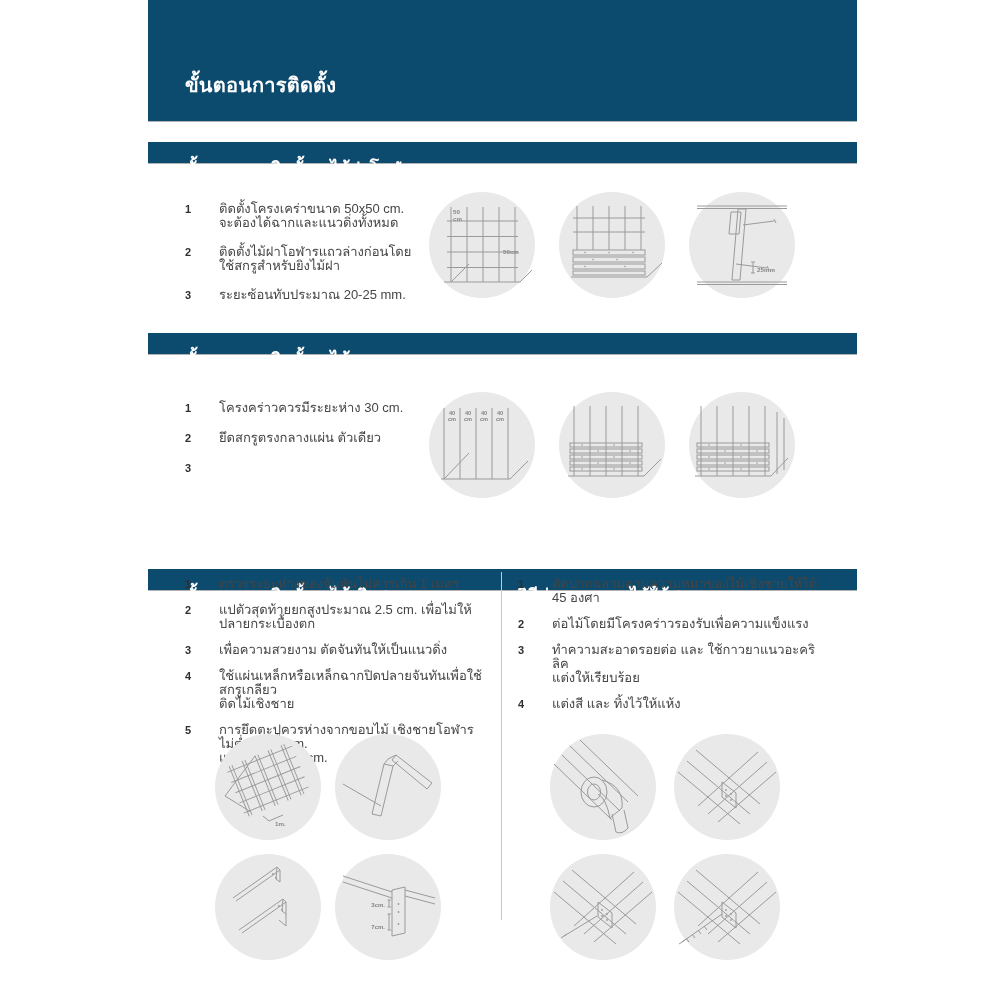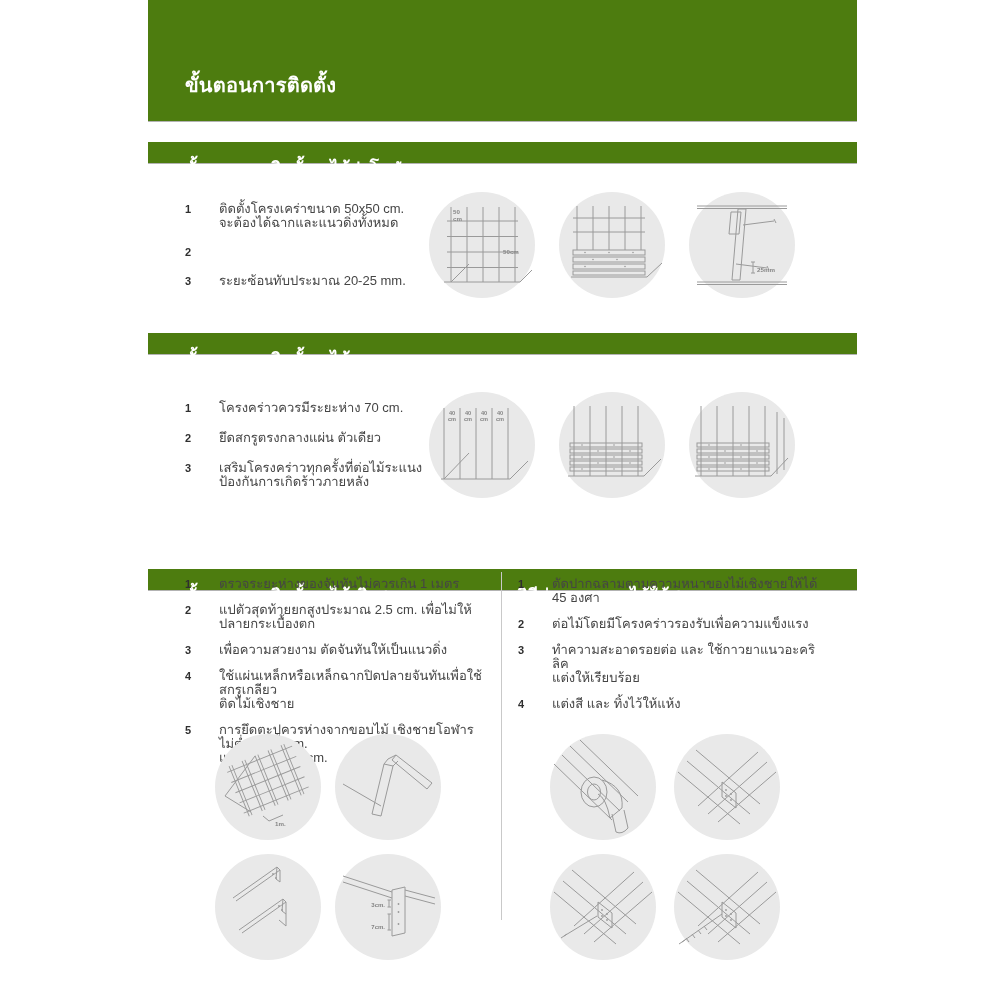--- a/index.html
+++ b/index.html
@@ -1,19 +1,19 @@
 <!DOCTYPE html>
 <html><head>
 <meta charset="utf-8">
 <style>
   * { margin:0; padding:0; box-sizing:border-box; }
   body { background:#ffffff; font-family:"Liberation Sans","DejaVu Sans",sans-serif; }
   .page { position:relative; width:1000px; height:1000px; background:#ffffff; overflow:hidden; }
 
-  .black-bar { position:absolute; left:148px; width:709px; background:#4d7c0f; box-shadow:0 1px 0 #b3b3b3; }
+  .black-bar { position:absolute; left:148px; width:709px; background:#0c4a6e; box-shadow:0 1px 0 #b3b3b3; }
   .top-bar { top:0; height:121px; }
   .top-bar .page-title { position:absolute; left:37px; bottom:20px; color:#ffffff; font-size:20px; font-weight:700; letter-spacing:.2px; }
 
   .section-bar { height:21px; }
   .section-bar .bar-title { position:absolute; top:16px; height:35px; line-height:21px; color:#ffffff; font-size:17px; font-weight:700; white-space:nowrap; }
   .bar-title.left-pos { left:37px; }
   .bar-title.right-pos { left:370px;text-align:right; }
 
   .steps { position:absolute; display:flex; flex-direction:column; }
   .step { display:flex; }
@@ -40,20 +40,22 @@
   </div>
 
   <div class="steps" style="left:185px; top:202px; width:265px; gap:15px;">
     <div class="step">
       <span class="num">1</span>
       <span class="txt">ติดตั้งโครงเคร่าขนาด 50x50 cm.
 จะต้องได้ฉากและแนวดิ่งทั้งหมด</span>
     </div>
     <div class="step">
       <span class="num">2</span>
+      <span class="txt">ติดตั้งไม้ฝาโอฬารแถวล่างก่อนโดย
+ใช้สกรูสำหรับยิงไม้ฝา</span>
     </div>
     <div class="step">
       <span class="num">3</span>
       <span class="txt">ระยะซ้อนทับประมาณ 20-25 mm.</span>
     </div>
   </div>
 
   <div class="circle" style="left:429px; top:192px;">
     <svg viewBox="0 0 106 106">
       <g fill="none" stroke="#9a9a9a" stroke-width="1">
@@ -108,30 +110,28 @@
     </svg>
   </div>
 
   <div class="black-bar section-bar" style="top:333px;padding-left:20px;">
     <span class="bar-title left-pos">ขั้นตอนการติดตั้ง – ไม้ระแนง</span>
   </div>
 
   <div class="steps" style="left:185px; top:401px; width:265px; gap:16px;">
     <div class="step">
       <span class="num">1</span>
-      <span class="txt">โครงคร่าวควรมีระยะห่าง 70 cm.</span>
+      <span class="txt">โครงคร่าวควรมีระยะห่าง 30 cm.</span>
     </div>
     <div class="step">
       <span class="num">2</span>
       <span class="txt">ยึดสกรูตรงกลางแผ่น ตัวเดียว</span>
     </div>
     <div class="step">
       <span class="num">3</span>
-      <span class="txt">เสริมโครงคร่าวทุกครั้งที่ต่อไม้ระแนง
-ป้องกันการเกิดร้าวภายหลัง</span>
     </div>
   </div>
 
   <div class="circle" style="left:429px; top:392px;">
     <svg viewBox="0 0 106 106">
       <g fill="none" stroke="#9a9a9a" stroke-width="1">
         <path d="M15 16 V87 M31 16 V87 M47 16 V87 M63 16 V87 M79 16 V87"></path>
         <path d="M12 87 H81 L99 69"></path>
         <path d="M15 87 L40 61"></path>
       </g>

